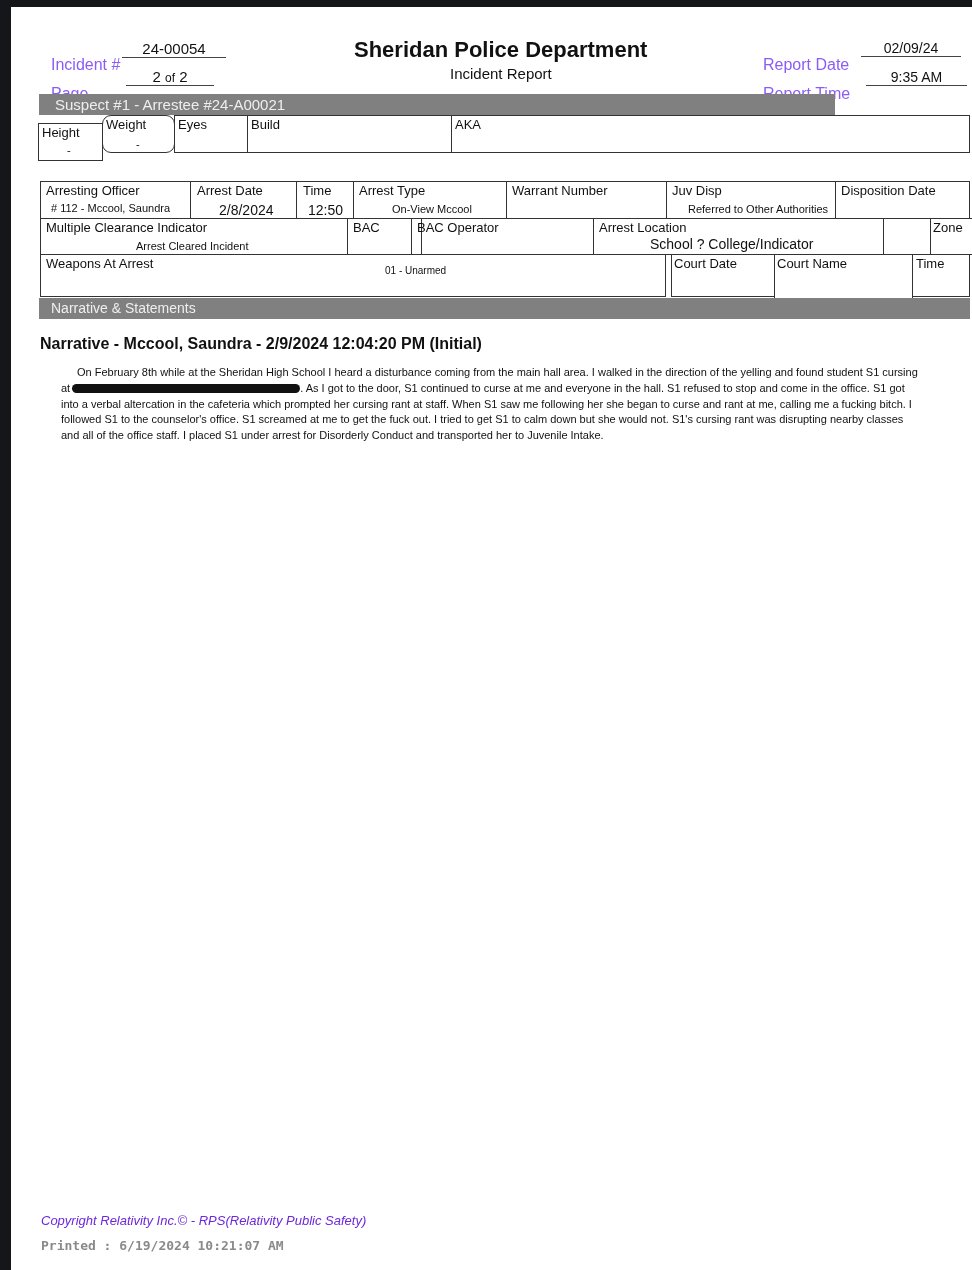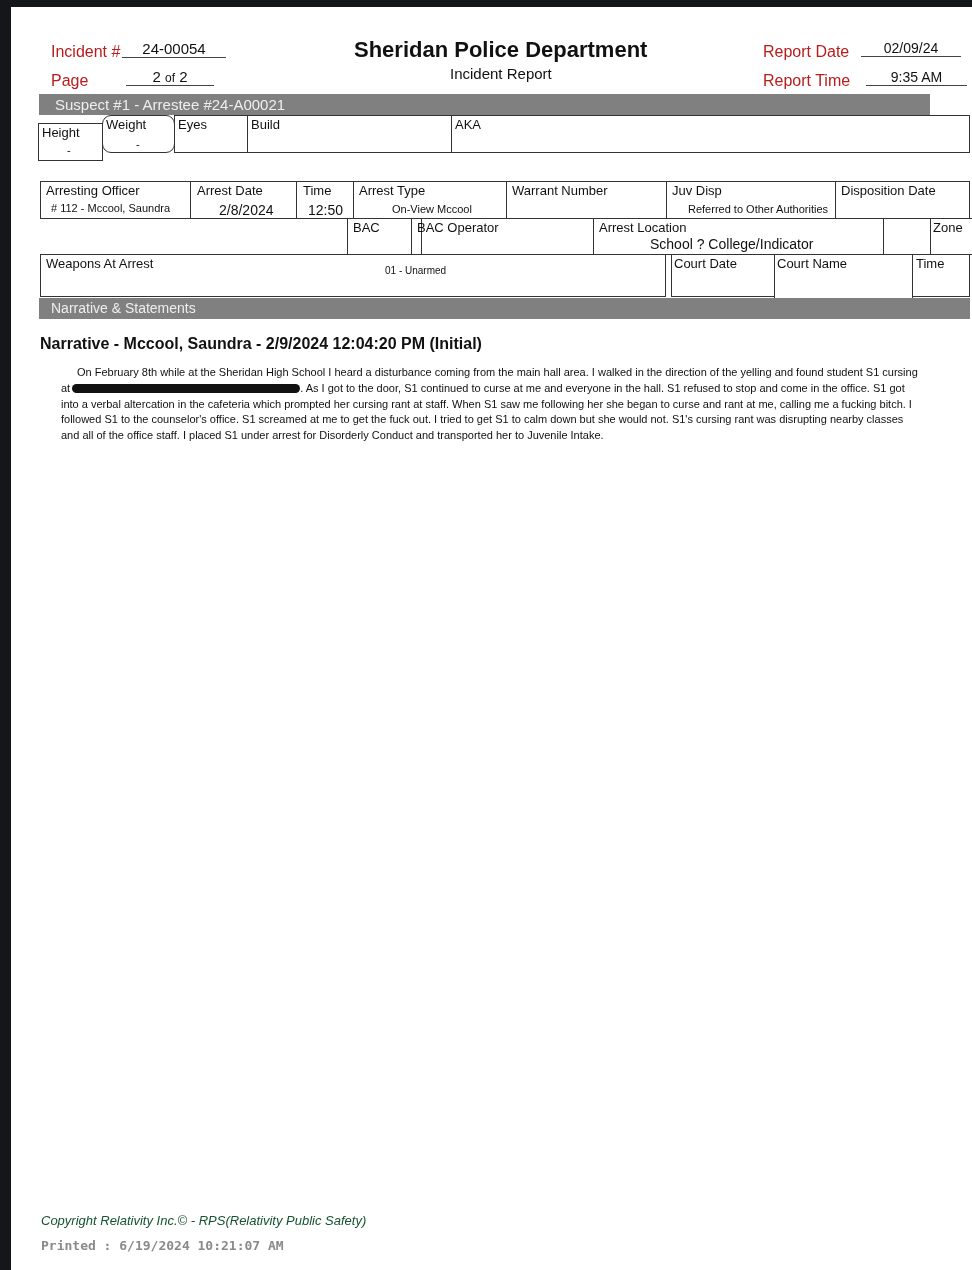--- a/index.html
+++ b/index.html
@@ -1,32 +1,32 @@
 <!DOCTYPE html>
 <html><head>
 <meta charset="utf-8">
 <style>
   html, body { margin:0; padding:0; }
   body { width:972px; height:1270px; background:#15161a; position:relative; overflow:hidden;
          font-family:"Liberation Sans", sans-serif; color:#111; }
   .page { position:absolute; left:11px; top:7px; width:961px; height:1263px; background:#fff; }
   .abs { position:absolute; white-space:nowrap; }
-  .lbl { font-size:16px; color:#b91c1c; }
+  .lbl { font-size:16px; color:#8b5cf6;margin-top:13px; }
   .uline { position:absolute; border-bottom:1px solid #444; text-align:center; font-size:15px; }
   .title { font-size:22px; font-weight:bold; }
   .subtitle { font-size:15px; }
   .bar { position:absolute; background:#808080; color:#eee; font-size:15px; padding-left:16px; box-sizing:border-box; }
   .cell { position:absolute; border:1px solid #333; box-sizing:border-box; }
   .cl { position:absolute; left:3px; top:1px; font-size:13px; white-space:nowrap; }
   .cv { position:absolute; white-space:nowrap; font-size:11px; }
   .narr-head { position:absolute; left:29px; top:328px; font-size:16px; font-weight:bold; }
   .narr { position:absolute; left:50px; top:358px; width:860px; font-size:11px; line-height:15.8px; }
   .narr p { margin:0; }
   .redact { display:inline-block; width:228px; height:9px; background:#111; border-radius:5px; vertical-align:middle; margin-left:2px; }
-  .copy { position:absolute; left:30px; top:1206px; font-size:13px; font-style:italic; color:#14532d; }
+  .copy { position:absolute; left:30px; top:1206px; font-size:13px; font-style:italic; color:#6d28d9; }
   .printed { position:absolute; left:30px; top:1231px; font-size:13px; font-weight:bold; color:#8a8a8a; font-family:"DejaVu Sans Mono", monospace; }
 </style>
 </head>
 <body>
 
 <div class="page">
 
   <span class="abs lbl" style="left:40px;top:36px;">Incident #</span>
   <span class="uline" style="left:111px;top:33px;width:104px;">24-00054</span>
   <span class="abs lbl" style="left:40px;top:65px;">Page</span>
@@ -37,21 +37,21 @@
   </span>
 
   <span class="abs title" style="left:343px;top:30px;">Sheridan Police Department</span>
   <span class="abs subtitle" style="left:439px;top:58px;">Incident Report</span>
 
   <span class="abs lbl" style="left:752px;top:36px;">Report Date</span>
   <span class="uline" style="left:850px;top:33px;width:100px;font-size:14px;">02/09/24</span>
   <span class="abs lbl" style="left:752px;top:65px;">Report Time</span>
   <span class="uline" style="left:855px;top:62px;width:101px;font-size:14px;">9:35 AM</span>
 
-  <div class="bar" style="left:28px;top:87px;width:891px;height:21px;line-height:21px;">
+  <div class="bar" style="left:28px;top:87px;width:796px;height:21px;line-height:21px;">
     <span>Suspect #1 - Arrestee #24-A00021</span>
   </div>
 
   <div class="cell" style="left:27px;top:116px;width:65px;height:38px;">
     <span class="cl">Height</span>
     <span class="cv" style="left:28px;top:20px;">-</span>
   </div>
   <div class="cell" style="left:91px;top:108px;width:73px;height:38px;border-radius:9px;">
     <span class="cl">Weight</span>
     <span class="cv" style="left:33px;top:22px;">-</span>
@@ -91,20 +91,24 @@
   </div>
   <div class="cell" style="left:655px;top:174px;width:170px;height:38px;">
     <span class="cl" style="left:5px;">Juv Disp</span>
     <span class="cv" style="left:21px;top:21px;">Referred to Other Authorities</span>
   </div>
   <div class="cell" style="left:824px;top:174px;width:135px;height:38px;">
     <span class="cl" style="left:5px;">Disposition Date</span>
     <span class="cv" style="left:20px;top:20px;"></span>
   </div>
 
+  <div class="cell" style="left:29px;top:211px;width:308px;height:37px;">
+    <span class="cl" style="left:5px;">Multiple Clearance Indicator</span>
+    <span class="cv" style="left:95px;top:21px;">Arrest Cleared Incident</span>
+  </div>
   <div class="cell" style="left:336px;top:211px;width:75px;height:37px;">
     <span class="cl" style="left:5px;">BAC</span>
     <span class="cv" style="left:20px;top:20px;"></span>
   </div>
   <div class="cell" style="left:400px;top:211px;width:183px;height:37px;">
     <span class="cl" style="left:5px;">BAC Operator</span>
     <span class="cv" style="left:20px;top:20px;"></span>
   </div>
   <div class="cell" style="left:582px;top:211px;width:291px;height:37px;">
     <span class="cl" style="left:5px;">Arrest Location</span>

